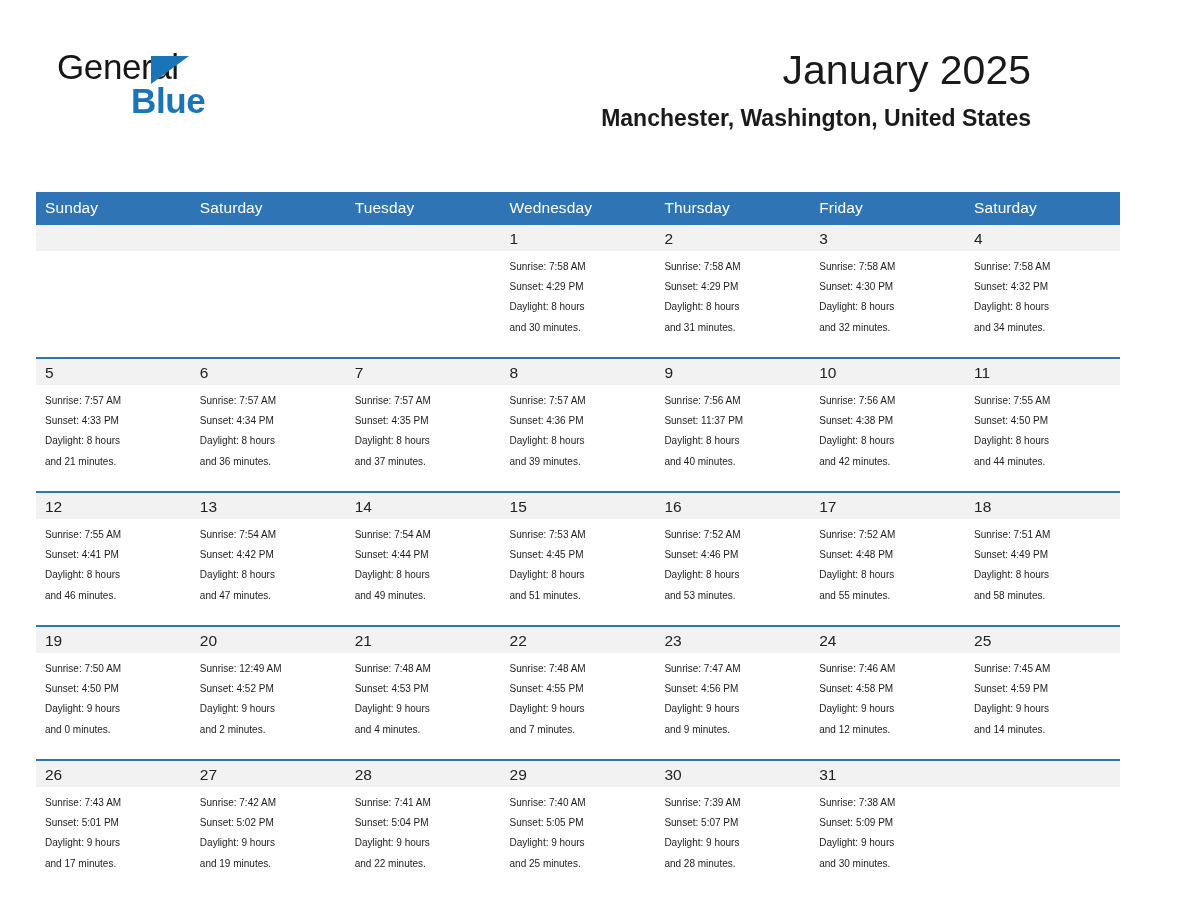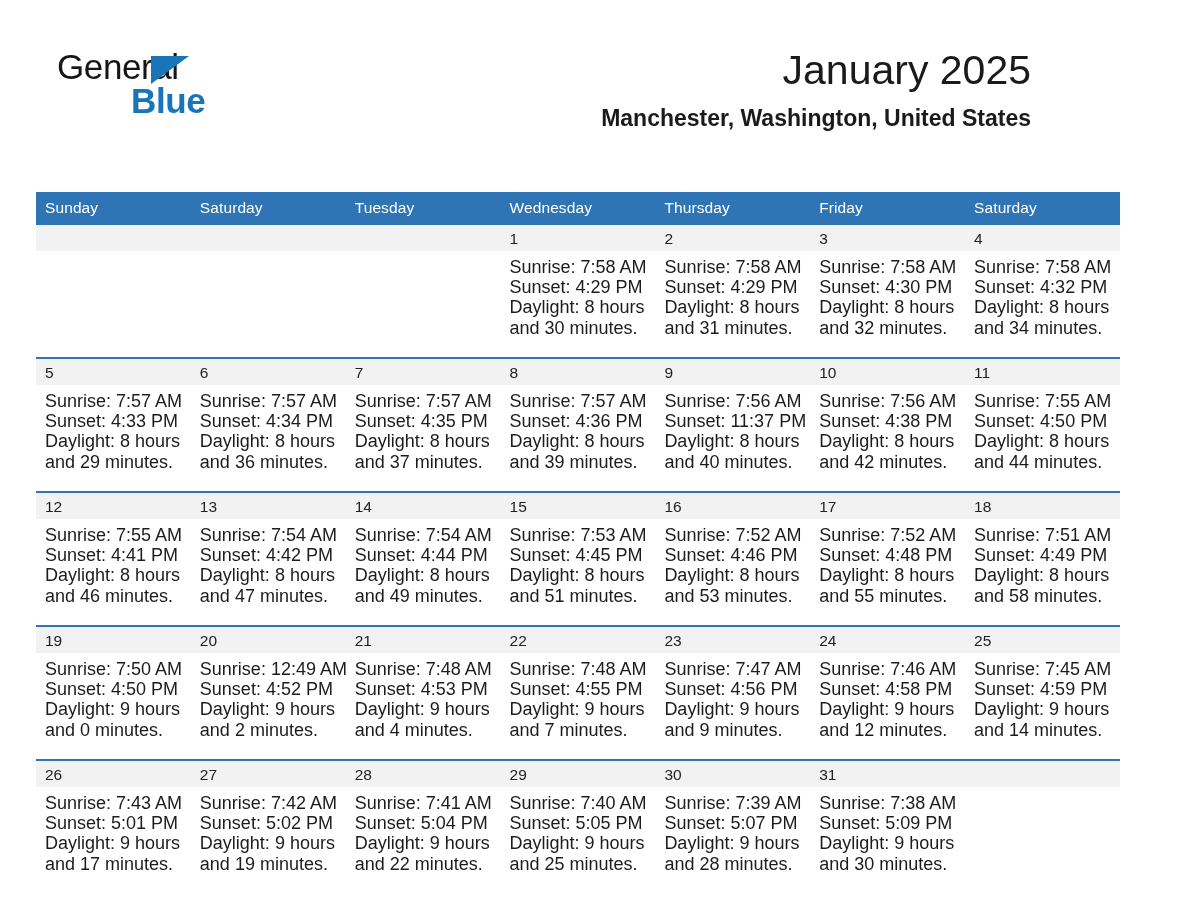--- a/index.html
+++ b/index.html
@@ -142,21 +142,21 @@
     font-size: 15.5px;
     color: #222222;
     line-height: 21px;
   }
   .cell-empty .daynum-band {
     background: #f2f2f2;
   }
 
   .cell-detail {
     padding: 6px 0 0 9px;
-    font-size: 18px;
+    font-size: 10px;
     line-height: 20.2px;
     color: #1c1c1c;
   }
   .cell-detail div {
     white-space: nowrap;
   }
 
   .spacer-row td {
     height: 12px;
     background: #ffffff;
@@ -280,21 +280,21 @@
           <td colspan="7"></td>
         </tr>
         <tr class="week-row">
           <td>
             <div class="cell-inner">
               <div class="daynum-band">5</div>
               <div class="cell-detail">
                 <div>Sunrise: 7:57 AM</div>
                 <div>Sunset: 4:33 PM</div>
                 <div>Daylight: 8 hours</div>
-                <div>and 29 minutes.</div>
+                <div>and 21 minutes.</div>
               </div>
             </div>
           </td>
           <td>
             <div class="cell-inner">
               <div class="daynum-band">6</div>
               <div class="cell-detail">
                 <div>Sunrise: 7:57 AM</div>
                 <div>Sunset: 4:34 PM</div>
                 <div>Daylight: 8 hours</div>

